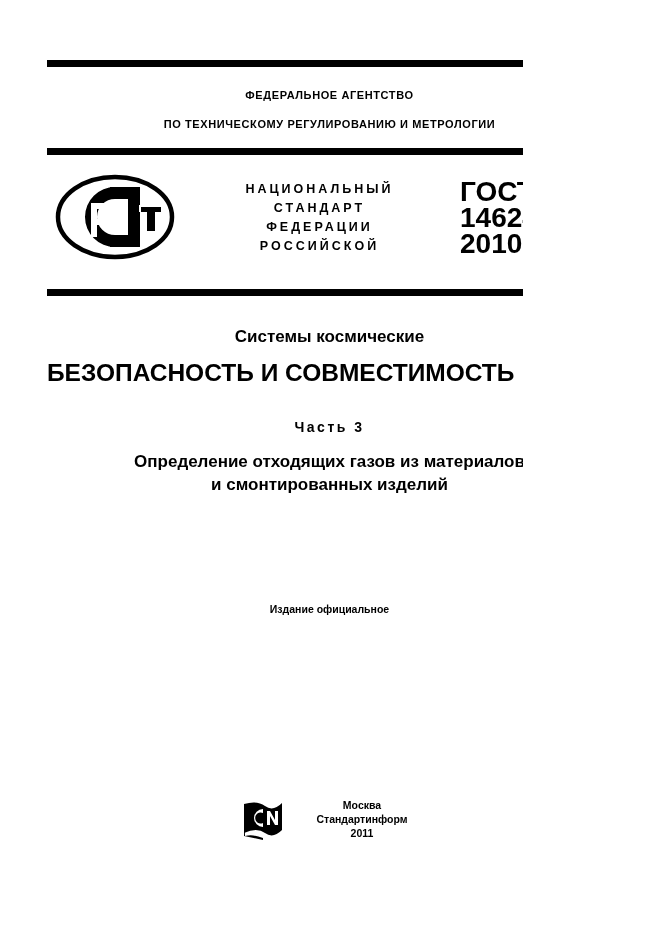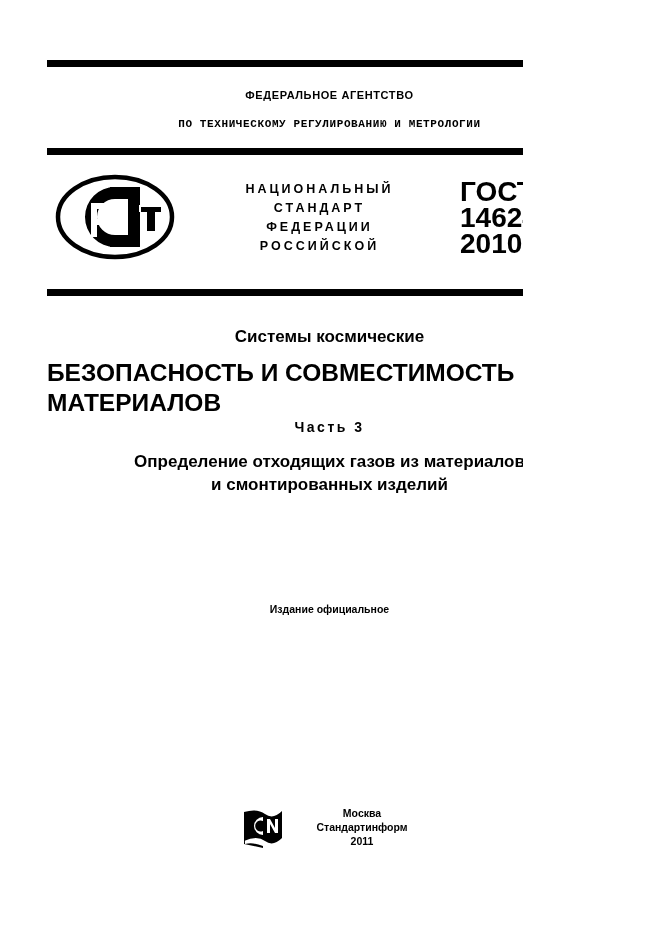--- a/index.html
+++ b/index.html
@@ -35,21 +35,21 @@
   .agency {
     position: absolute;
     left: 47px;
     width: 565px;
     text-align: center;
     font-weight: bold;
     font-size: 11px;
     letter-spacing: 0.6px;
   }
   .agency-line1 { top: 89px; }
-  .agency-line2 { top: 118px; font-family: Liberation Mono, monospace; }
+  .agency-line2 { top: 118px; }
 
   
   .band {
     position: absolute;
     left: 47px;
     top: 168px;
     width: 565px;
     height: 115px;
   }
   .gost-mark {
@@ -145,21 +145,20 @@
     font-size: 10.5px;
   }
 
   
   .footer {
     position: absolute;
     left: 47px;
     top: 798px;
     width: 565px;
     height: 60px;
-    margin-top: 8px;
   }
   .si-mark {
     position: absolute;
     left: 194px;
     top: 2px;
     width: 46px;
     height: 42px;
   }
   .imprint {
     position: absolute;
@@ -219,21 +218,20 @@
     </div>
 
   </div>
 
   <div class="rule rule-bottom"></div>
 
   <div class="t-sub1">Системы космические</div>
 
   <div class="t-main">
     <div>БЕЗОПАСНОСТЬ  И  СОВМЕСТИМОСТЬ</div>
-    <div>МАТЕРИАЛОВ</div>
   </div>
 
   <div class="t-part">Часть 3</div>
 
   <div class="t-desc">
     <div>Определение отходящих газов из материалов</div>
     <div>и смонтированных изделий</div>
   </div>
 
 

